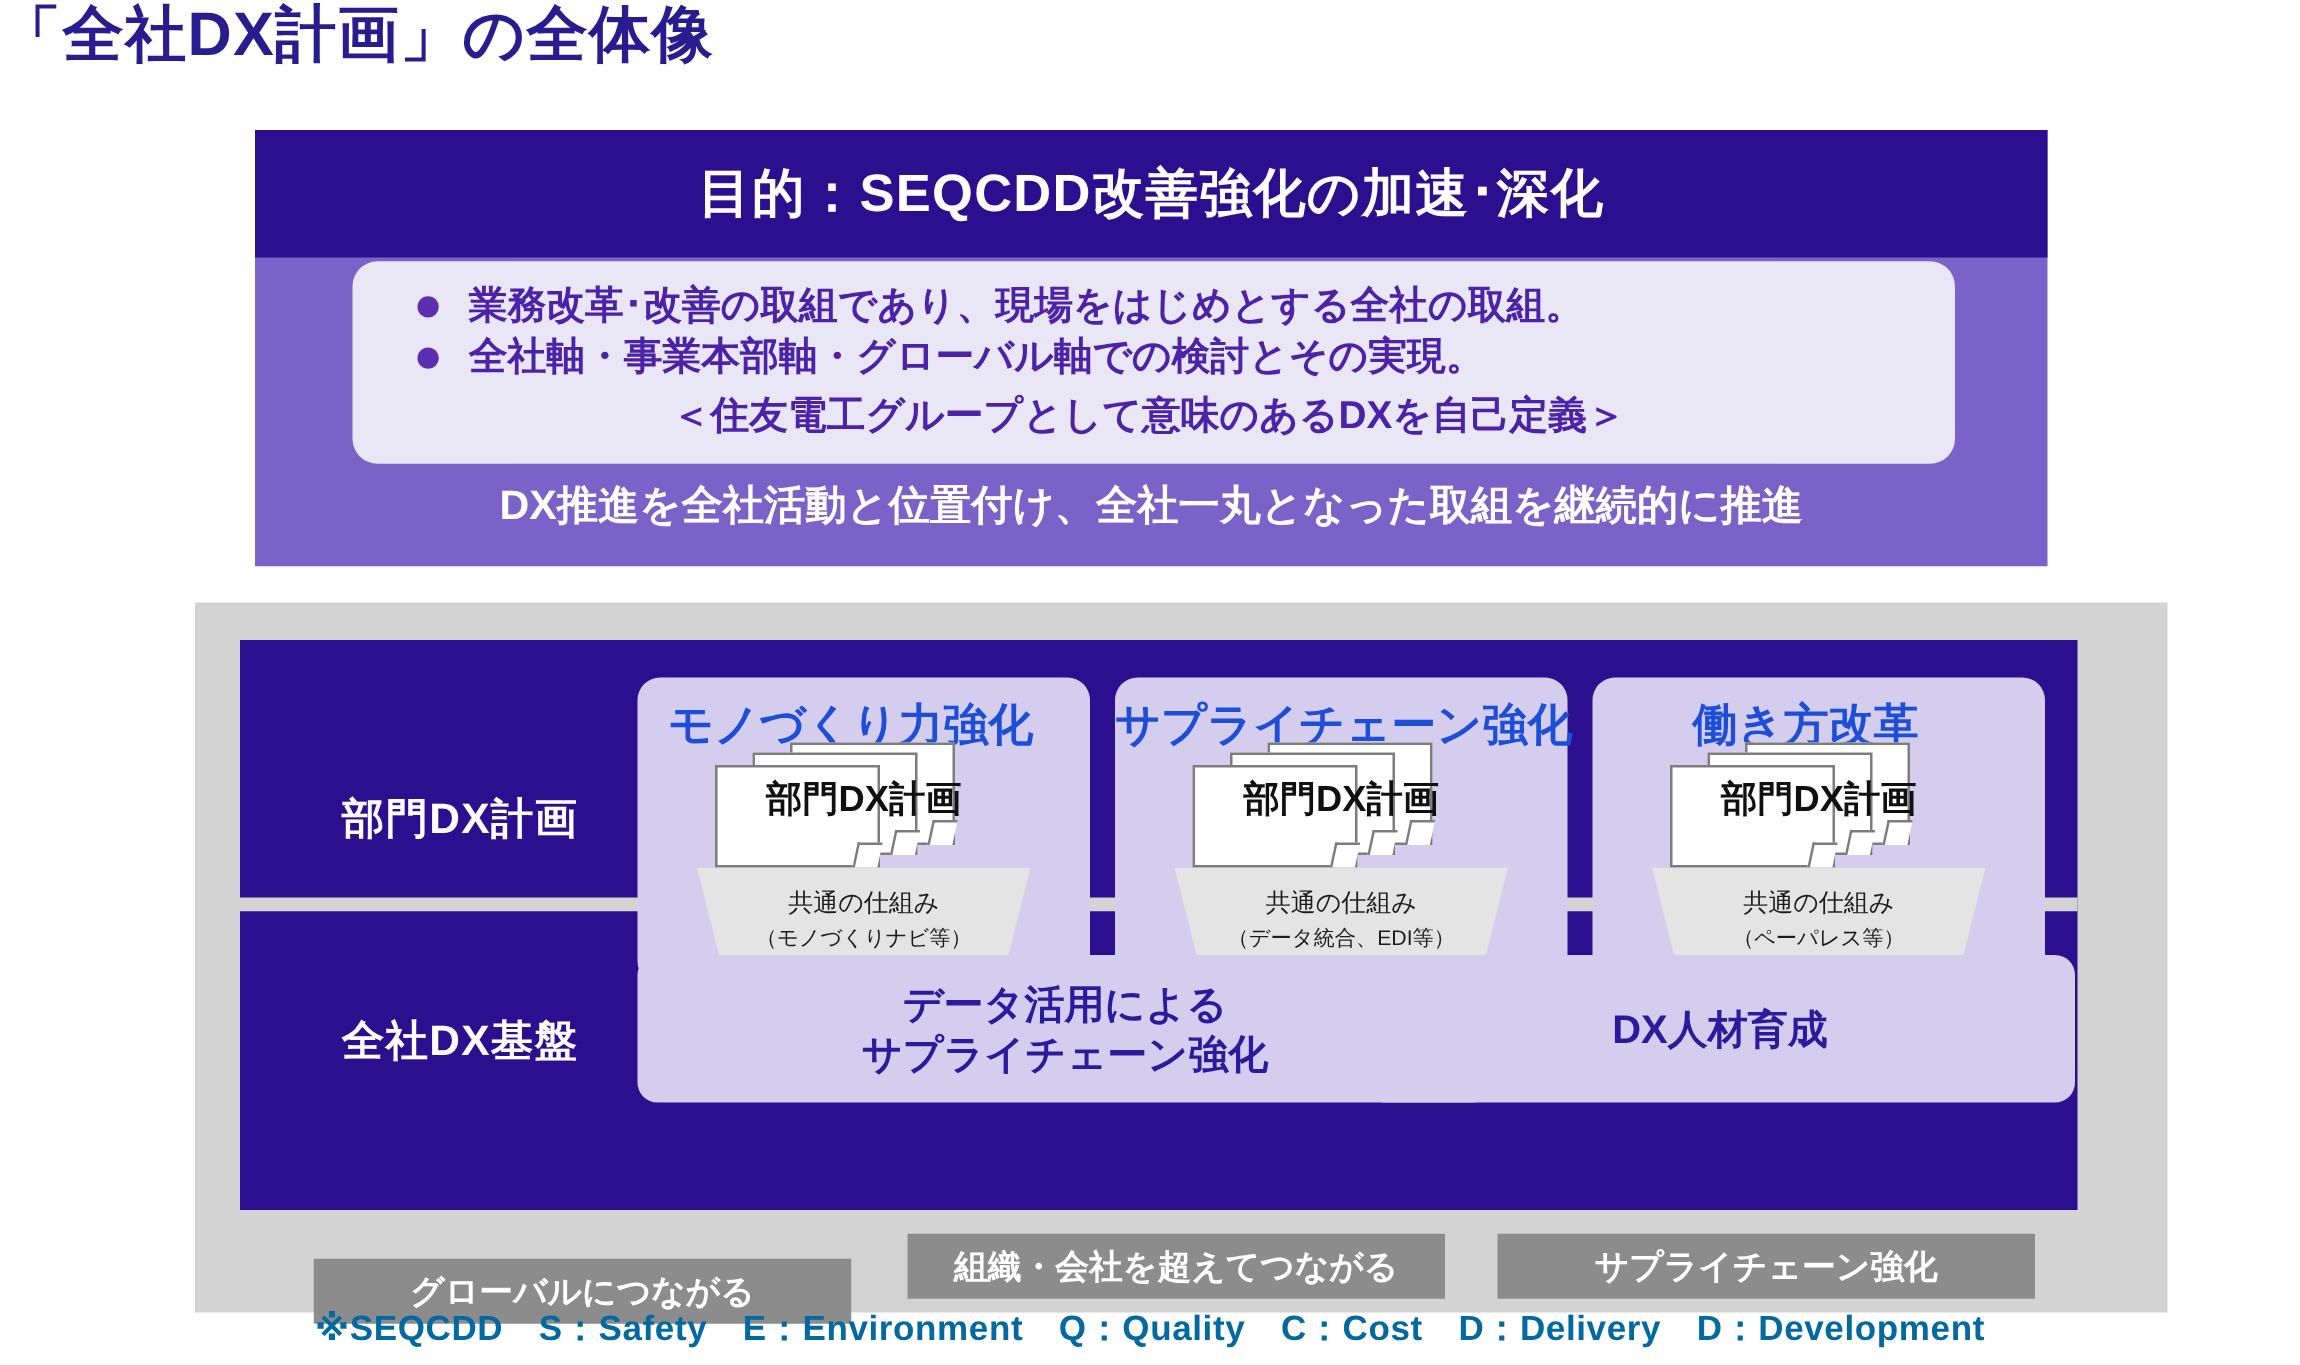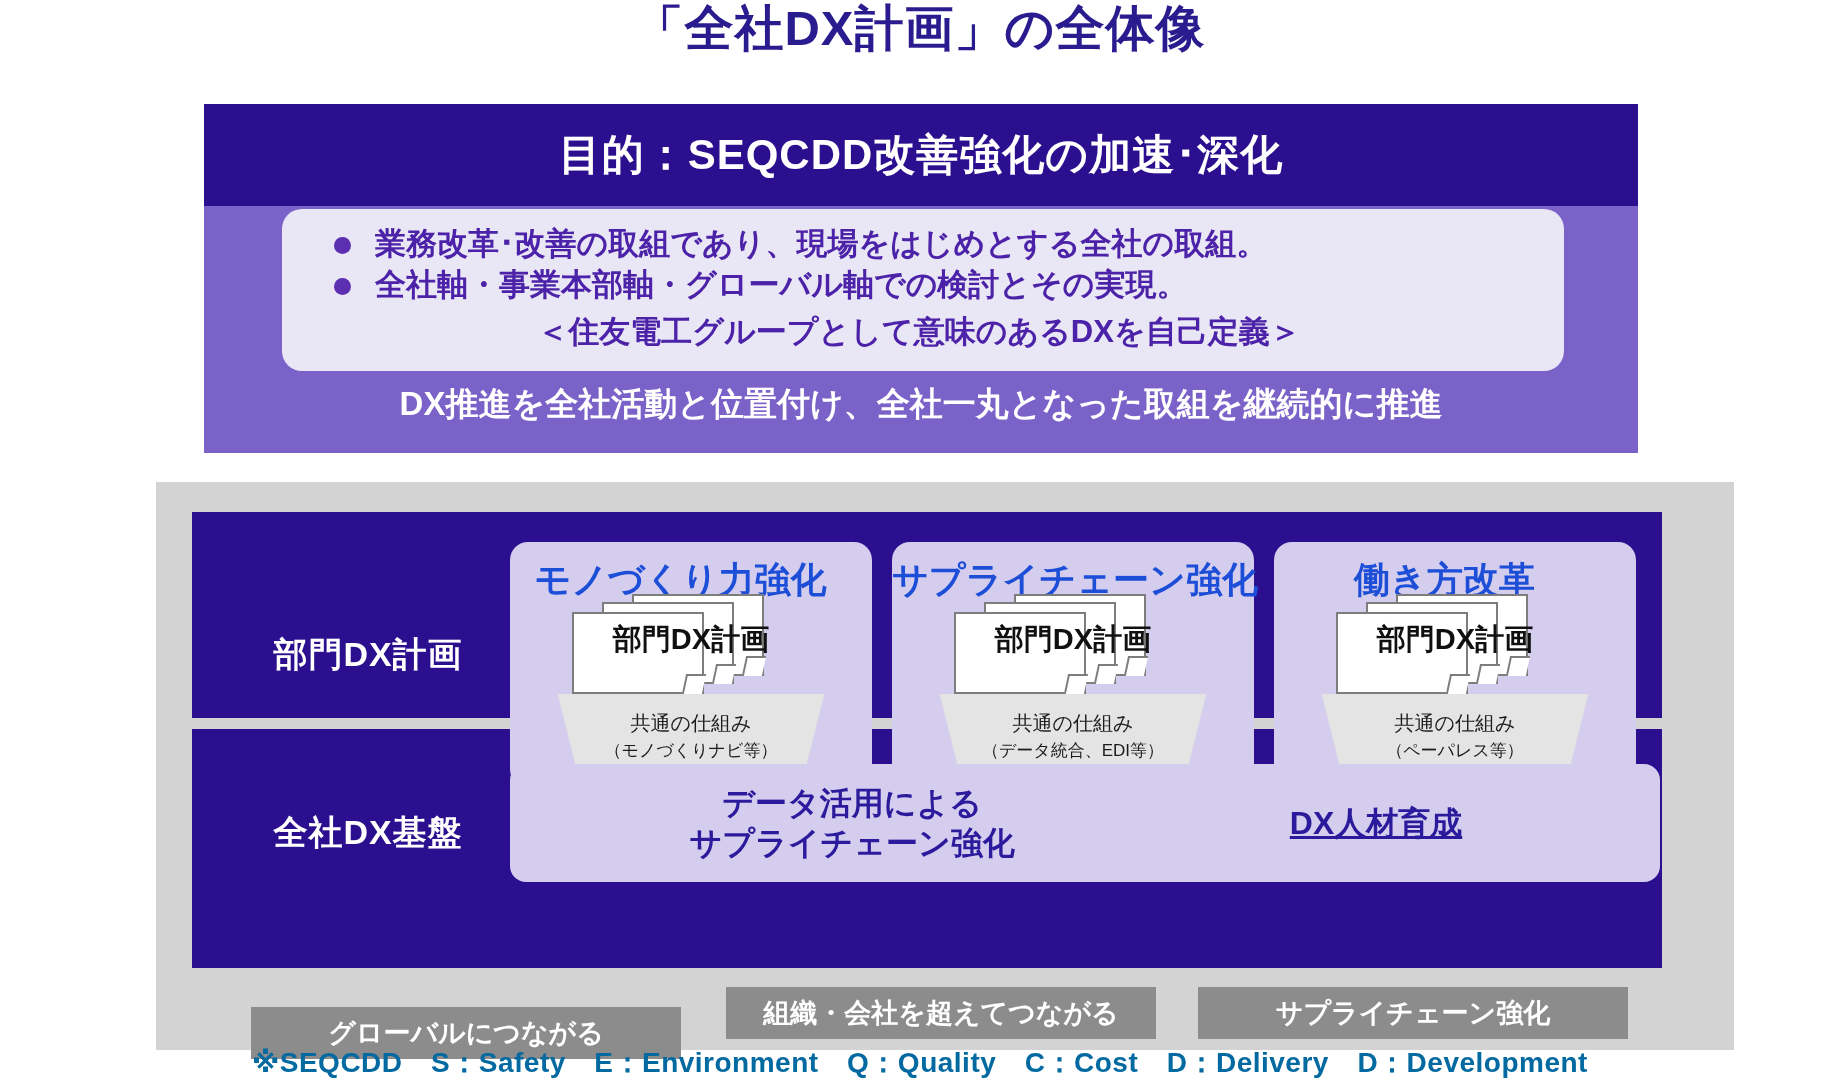--- a/index.html
+++ b/index.html
@@ -8,21 +8,20 @@
     background:#ffffff;
     font-family:"Liberation Sans","DejaVu Sans",sans-serif;
     color:#2b1b8c;
     overflow:hidden;
   }
   .page{position:relative;width:1840px;height:1092px;}
 
   
   .title{
     position:absolute;left:0;top:2px;width:1840px;
-    text-align:center;
     font-size:49px;font-weight:bold;letter-spacing:1px;
     color:#2a1b8e;
     line-height:1.1;
   }
 
   
   .purpose-panel{
     position:absolute;left:204px;top:104px;width:1434px;height:349px;
     background:#7b62c8;
   }
@@ -154,21 +153,21 @@
   .plat-box{
     position:absolute;top:252px;height:118px;
     background:#d5cdee;
     border-radius:16px;
     display:flex;align-items:center;justify-content:center;
     text-align:center;
     font-size:32px;font-weight:bold;color:#2b1b9c;
     line-height:1.25;
   }
   #plat-0{left:318px;width:684px;}
-  #plat-1{left:900px;width:568px;text-decoration:underline;}
+  #plat-1{left:900px;width:568px;}
 
   
   .tag{
     position:absolute;top:505px;height:52px;
     background:#8c8c8c;
     display:flex;align-items:center;justify-content:center;
     color:#ffffff;font-size:27px;font-weight:bold;
     white-space:nowrap;
   }
   #tag-0{left:95px;width:430px;margin-top:20px;}

